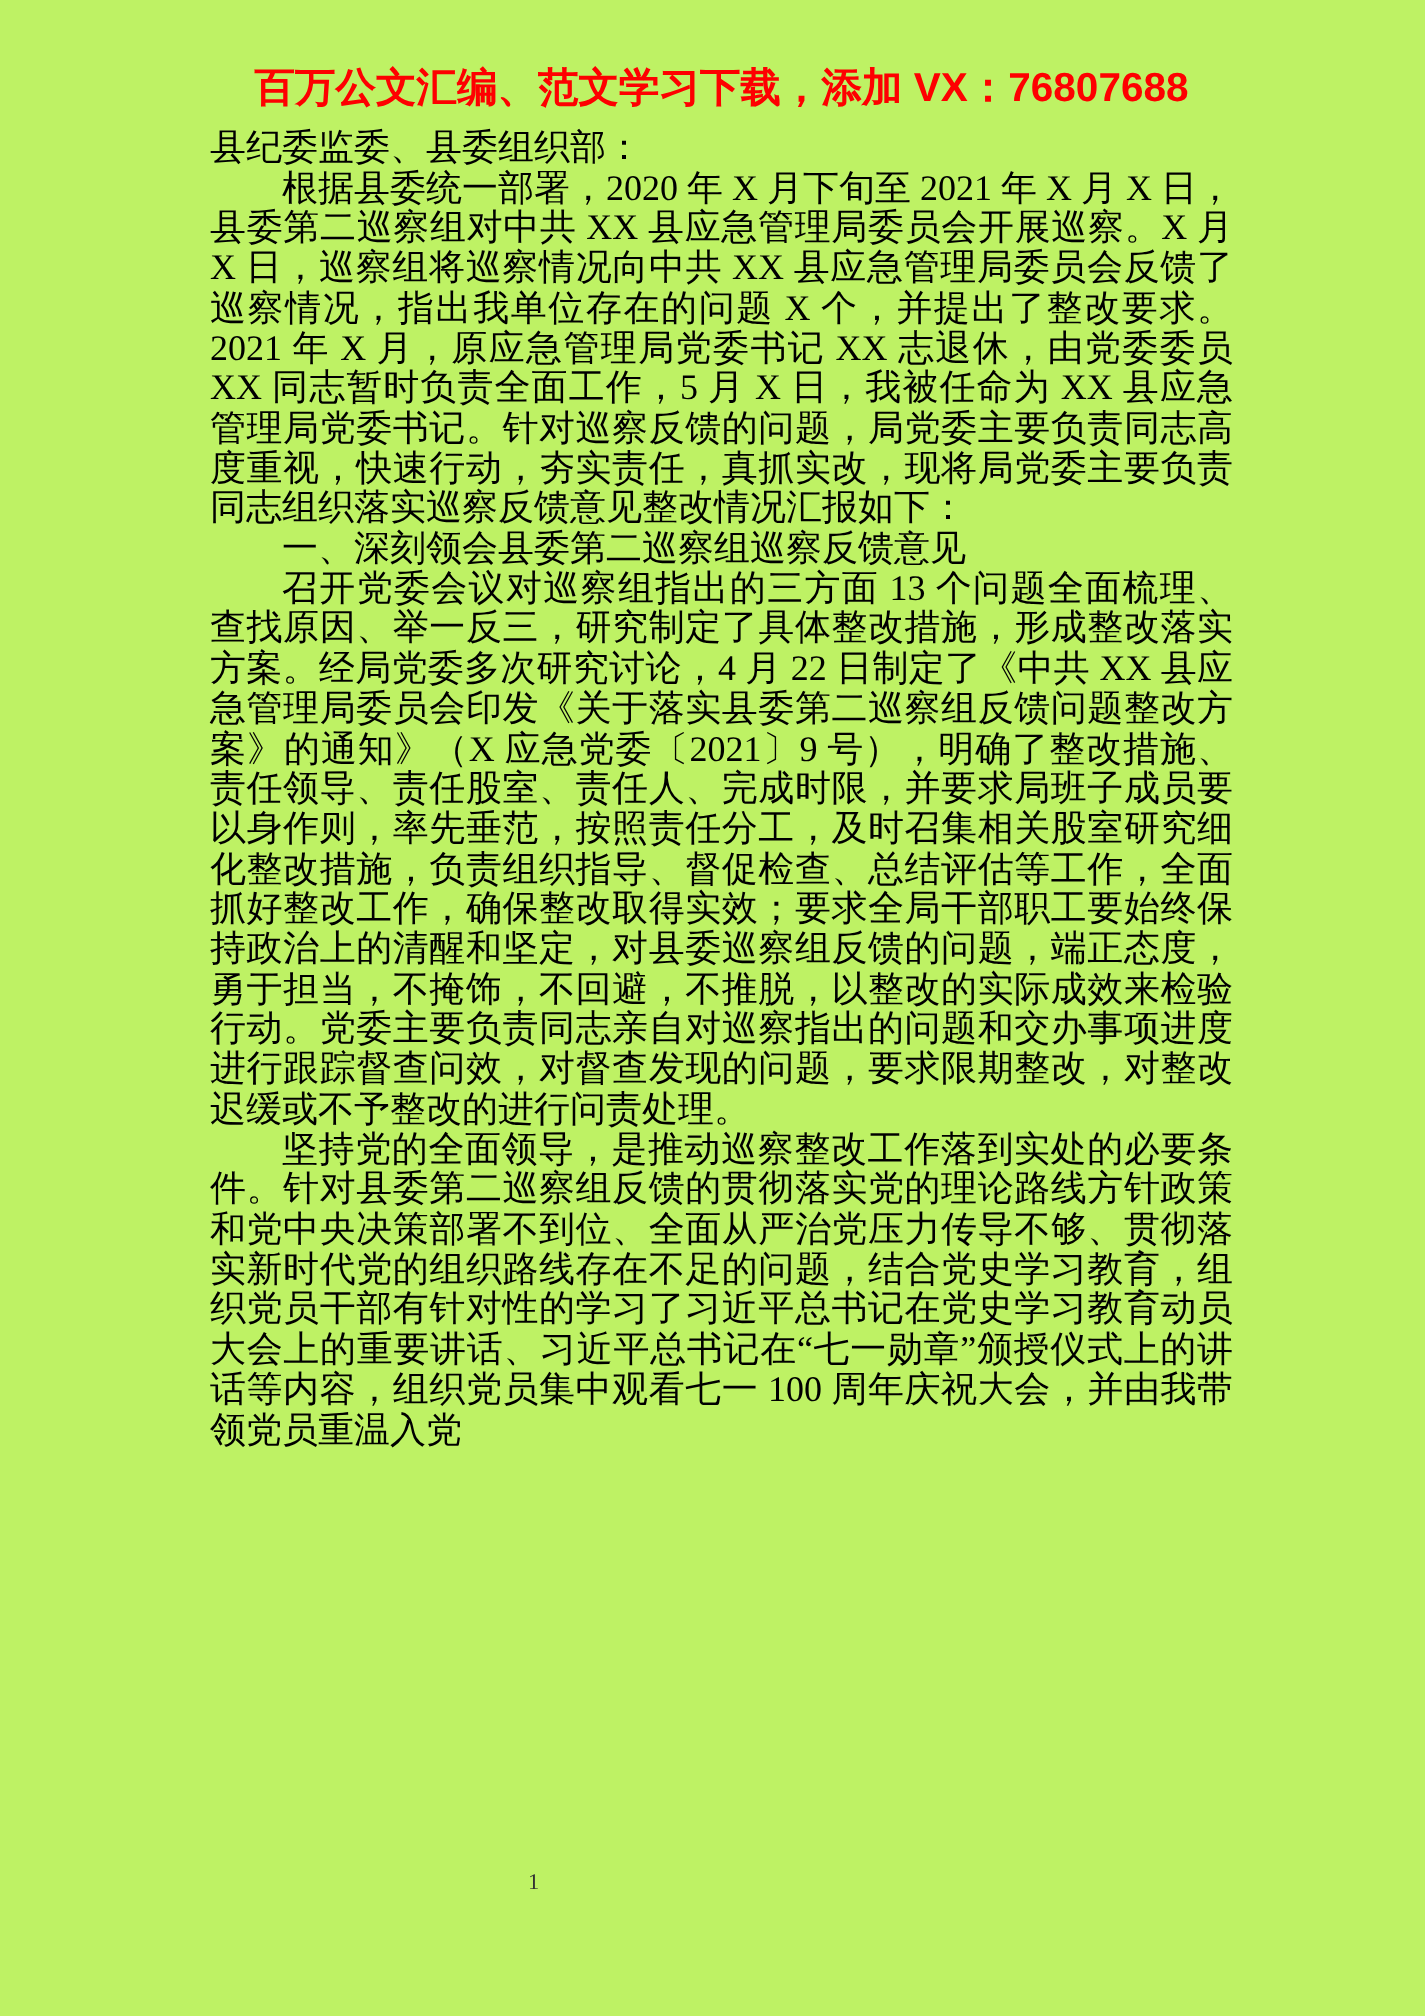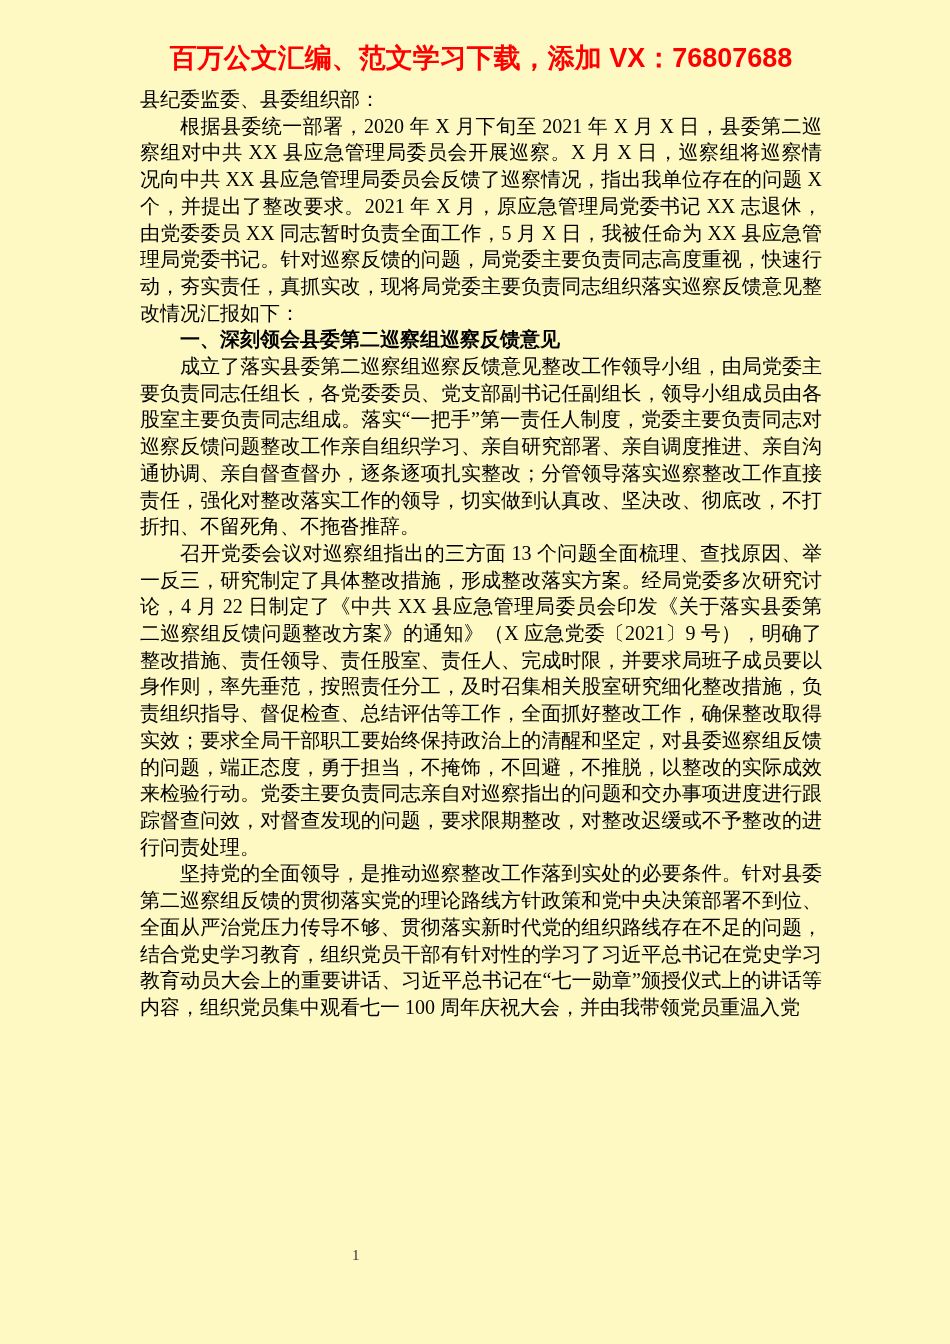--- a/index.html
+++ b/index.html
@@ -1,53 +1,53 @@
 <!DOCTYPE html>
 <html><head>
   <meta charset="utf-8">
   <style>
     html, body { margin: 0; padding: 0; background: #ffffff; }
     .page {
       position: relative;
       width: 950px;
       height: 1344px;
-      background: #fef9c3;
+      background: #bef264;
       box-sizing: border-box;
       padding: 42px 128px 0 140px;
       overflow: hidden;
       font-family: "Liberation Serif", "DejaVu Serif", serif;
       color: #000000;
     }
     .ad-header {
       font-family: "Liberation Sans", "DejaVu Sans", sans-serif;
       font-weight: bold;
       font-size: 27px;
       line-height: 32px;
       text-align: center;
       color: #fe0000;
       margin-bottom: 12px;
       white-space: nowrap;
     }
     .doc {
-      font-size: 20px;
+      font-size: 24px;
       line-height: 26.7px;
       text-align: justify;
       text-justify: inter-ideograph;
     }
     .doc p {
       margin: 0;
       padding: 0;
       text-indent: 2em;
     }
     .doc p.salutation {
       text-indent: 0;
     }
     .doc p.heading {
       font-family: "Liberation Sans", "DejaVu Sans", sans-serif;
-      font-weight: bold;
+      font-weight: normal;
     }
     .page-number {
       position: absolute;
       left: 352px;
       top: 1246px;
       font-size: 15px;
       line-height: 18px;
       color: #333333;
       font-family: "Liberation Serif", "DejaVu Serif", serif;
     }
@@ -62,21 +62,20 @@
   <div class="doc">
 
     <p class="salutation">县纪委监委、县委组织部：</p>
 
     <p class="para">根据县委统一部署，2020 年 X 月下旬至 2021 年 X 月 X 日，县委第二巡察组对中共 XX 县应急管理局委员会开展巡察。X 月 X 日，巡察组将巡察情况向中共 XX 县应急管理局委员会反馈了巡察情况，指出我单位存在的问题 X 个，并提出了整改要求。2021 年 X 月，原应急管理局党委书记 XX 志退休，由党委委员 XX 同志暂时负责全面工作，5 月 X 日，我被任命为 XX 县应急管理局党委书记。针对巡察反馈的问题，局党委主要负责同志高度重视，快速行动，夯实责任，真抓实改，现将局党委主要负责同志组织落实巡察反馈意见整改情况汇报如下：</p>
 
     <p class="heading">一、深刻领会县委第二巡察组巡察反馈意见</p>
 
 
 
-    <p class="para">成立了落实县委第二巡察组巡察反馈意见整改工作领导小组，由局党委主要负责同志任组长，各党委委员、党支部副书记任副组长，领导小组成员由各股室主要负责同志组成。落实“一把手”第一责任人制度，党委主要负责同志对巡察反馈问题整改工作亲自组织学习、亲自研究部署、亲自调度推进、亲自沟通协调、亲自督查督办，逐条逐项扎实整改；分管领导落实巡察整改工作直接责任，强化对整改落实工作的领导，切实做到认真改、坚决改、彻底改，不打折扣、不留死角、不拖沓推辞。</p>
 
 
     <p class="para">召开党委会议对巡察组指出的三方面 13 个问题全面梳理、查找原因、举一反三，研究制定了具体整改措施，形成整改落实方案。经局党委多次研究讨论，4 月 22 日制定了《中共 XX 县应急管理局委员会印发《关于落实县委第二巡察组反馈问题整改方案》的通知》（X 应急党委〔2021〕9 号），明确了整改措施、责任领导、责任股室、责任人、完成时限，并要求局班子成员要以身作则，率先垂范，按照责任分工，及时召集相关股室研究细化整改措施，负责组织指导、督促检查、总结评估等工作，全面抓好整改工作，确保整改取得实效；要求全局干部职工要始终保持政治上的清醒和坚定，对县委巡察组反馈的问题，端正态度，勇于担当，不掩饰，不回避，不推脱，以整改的实际成效来检验行动。党委主要负责同志亲自对巡察指出的问题和交办事项进度进行跟踪督查问效，对督查发现的问题，要求限期整改，对整改迟缓或不予整改的进行问责处理。</p>
 
 
     <p class="para">坚持党的全面领导，是推动巡察整改工作落到实处的必要条件。针对县委第二巡察组反馈的贯彻落实党的理论路线方针政策和党中央决策部署不到位、全面从严治党压力传导不够、贯彻落实新时代党的组织路线存在不足的问题，结合党史学习教育，组织党员干部有针对性的学习了习近平总书记在党史学习教育动员大会上的重要讲话、习近平总书记在“七一勋章”颁授仪式上的讲话等内容，组织党员集中观看七一 100 周年庆祝大会，并由我带领党员重温入党</p>
 
   </div>
 
   <div class="page-number">1</div>

